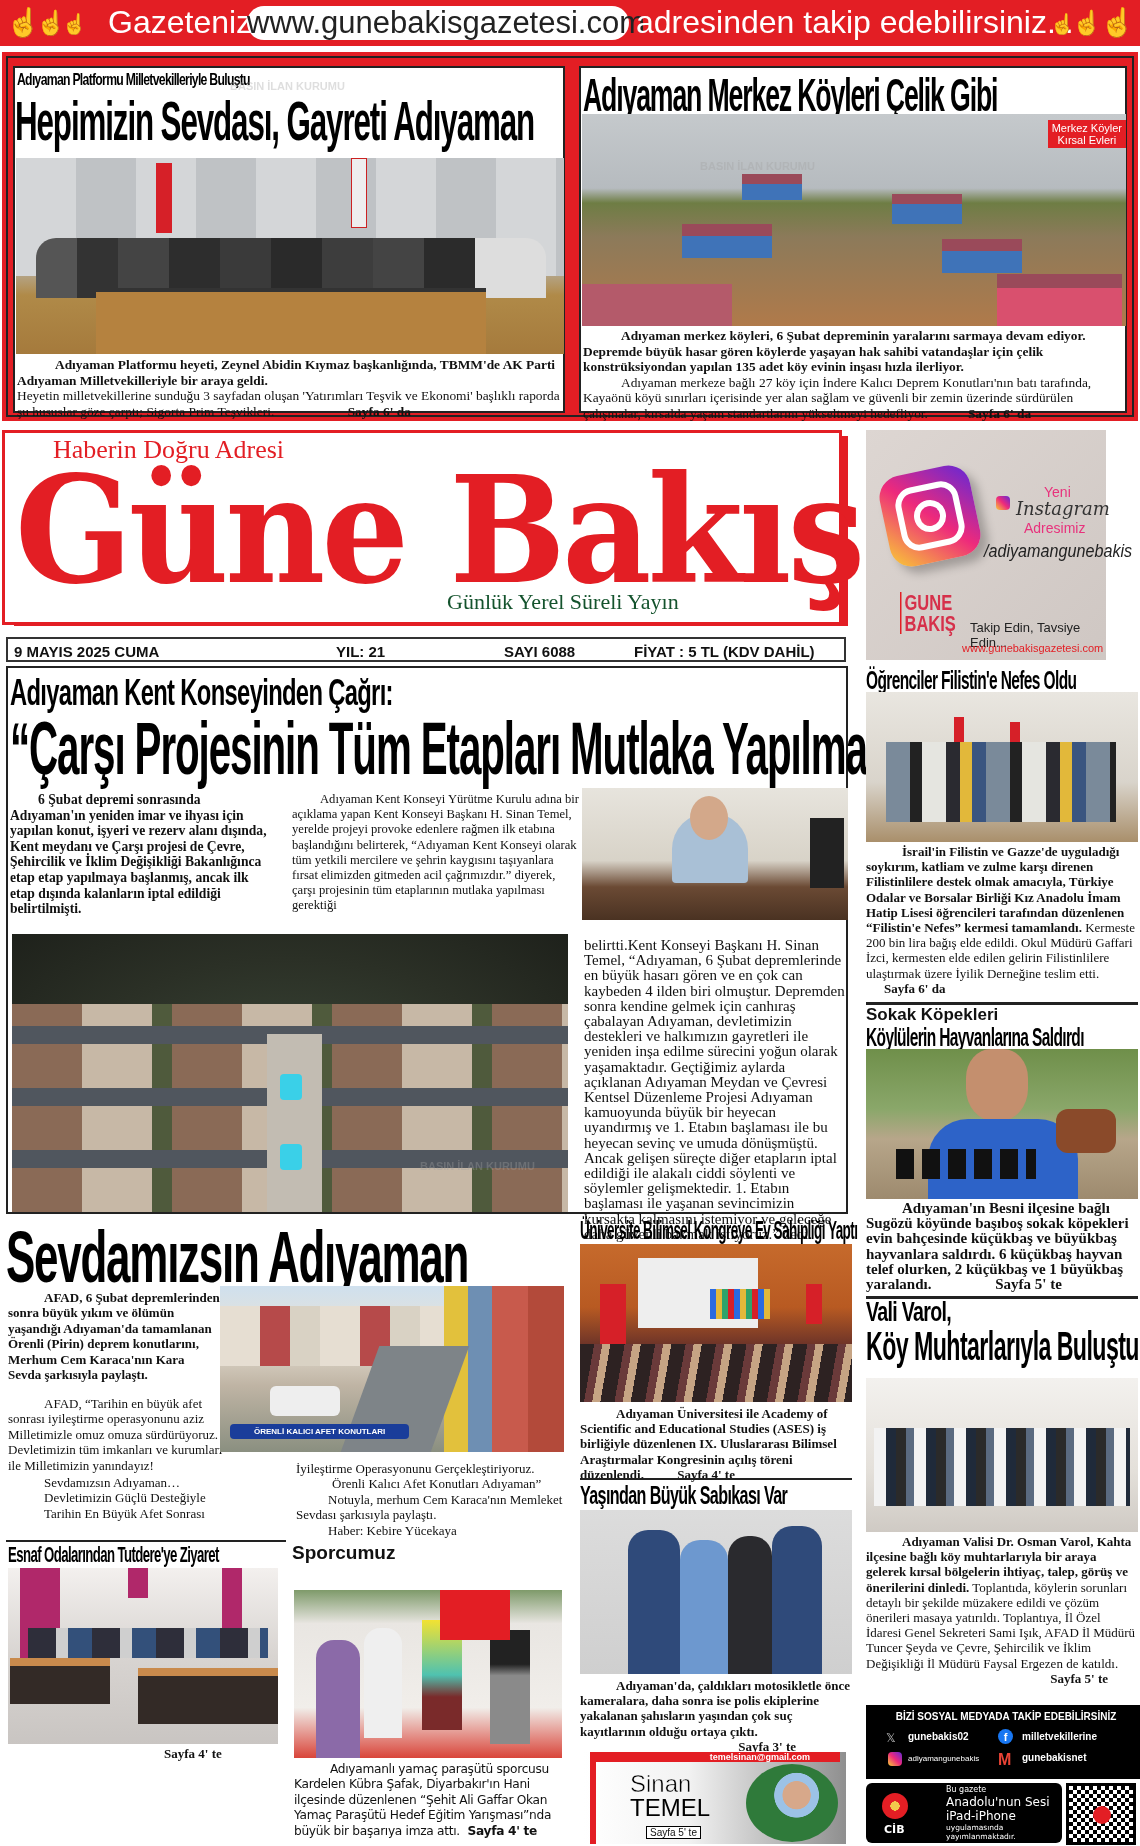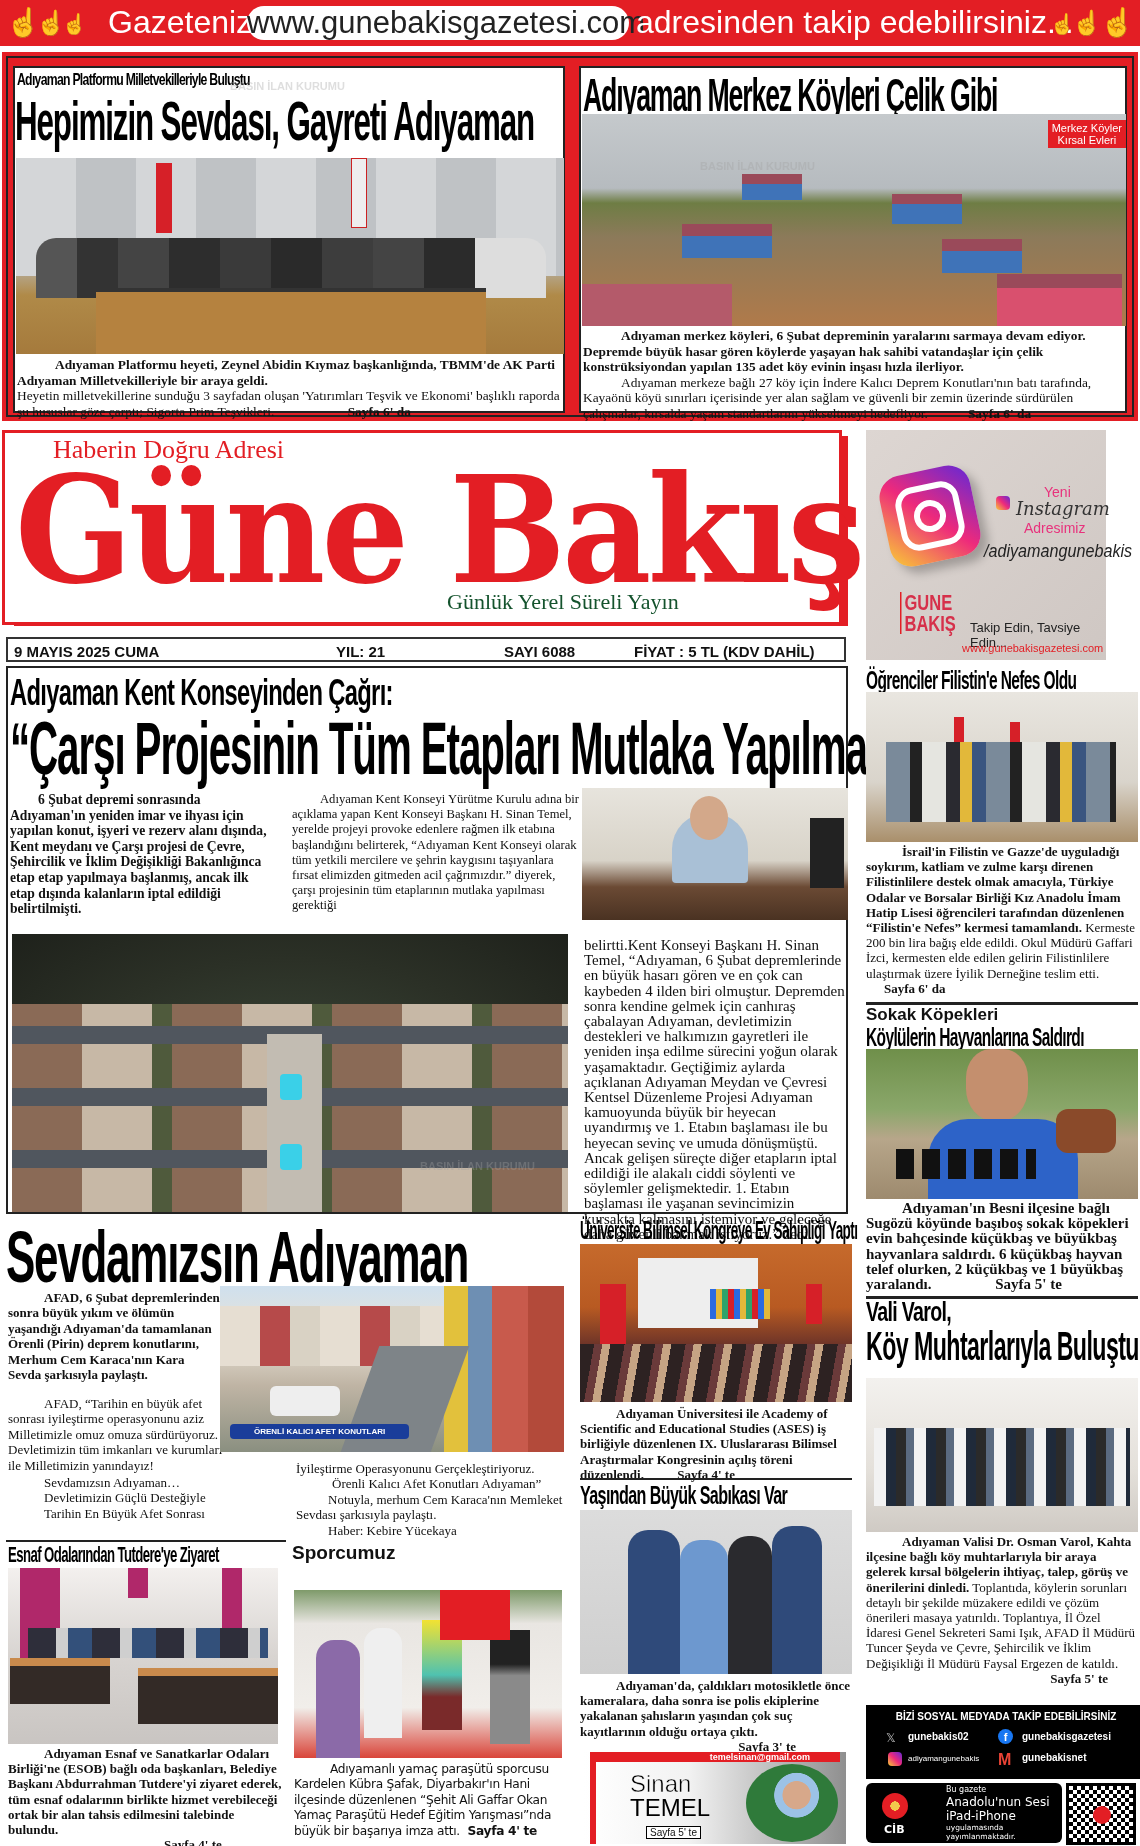--- a/index.html
+++ b/index.html
@@ -180,21 +180,21 @@
     <span>Toplantıda, köylerin sorunları detaylı bir şekilde müzakere edildi ve çözüm önerileri masaya yatırıldı. Toplantıya, İl Özel İdaresi Genel Sekreteri Sami Işık, AFAD İl Müdürü Tuncer Şeyda ve Çevre, Şehircilik ve İklim Değişikliği İl Müdürü Faysal Ergezen de katıldı.</span>
     <div class="sayfa" style="text-align:right;padding-right:30px">Sayfa 5' te</div>
   </div>
 </div>
 
 <div class="abs" style="left:866px;top:1705px;width:280px;height:74px;background:#000;color:#fff;font-family:'Liberation Sans',sans-serif">
   <div class="abs" style="left:0;top:6px;width:100%;text-align:center;font:bold 10px 'Liberation Sans',sans-serif">BİZİ SOSYAL MEDYADA TAKİP EDEBİLİRSİNİZ</div>
   <div class="abs" style="left:20px;top:26px;font-size:12px;color:#bbb">𝕏</div>
   <div class="abs" style="left:42px;top:26px;font:bold 10px 'Liberation Sans',sans-serif">gunebakis02</div>
   <div class="abs" style="left:132px;top:24px;width:15px;height:15px;border-radius:50%;background:#1877f2;color:#fff;font:bold 11px 'Liberation Sans',sans-serif;text-align:center;line-height:16px">f</div>
-  <div class="abs" style="left:156px;top:26px;font:bold 10px 'Liberation Sans',sans-serif">gunebakisgazetesi</div>
+  <div class="abs" style="left:156px;top:26px;font:bold 10px 'Liberation Sans',sans-serif">milletvekillerine</div>
   <div class="abs" style="left:22px;top:47px;width:14px;height:14px;border-radius:4px;background:linear-gradient(45deg,#f9ce34,#ee2a7b,#6228d7)"></div>
   <div class="abs" style="left:42px;top:49px;font:8px 'Liberation Sans',sans-serif">adiyamangunebakis</div>
   <div class="abs" style="left:132px;top:46px;font:bold 16px 'Liberation Sans',sans-serif;color:#ea4335">M</div>
   <div class="abs" style="left:156px;top:47px;font:bold 10px 'Liberation Sans',sans-serif">gunebakisnet</div>
 </div>
 
 <div class="abs" style="left:866px;top:1783px;width:196px;height:60px;background:#000;color:#fff;border-radius:6px;font-family:'DejaVu Sans',sans-serif">
   <div class="abs" style="left:16px;top:10px;width:26px;height:26px;border-radius:50%;background:radial-gradient(circle,#f2c94c 0 25%,#e31e24 26% 100%)"></div>
   <div class="abs" style="left:18px;top:40px;font:bold 11px 'DejaVu Sans',sans-serif">CİB</div>
   <div class="abs" style="left:80px;top:2px;font-size:8px">Bu gazete</div>
@@ -276,21 +276,20 @@
   <div class="abs hl" style="left:2px;top:0;font-size:22px"><span class="cond" style="transform:scaleX(.6)">Esnaf Odalarından Tutdere'ye Ziyaret</span></div>
   <div class="photo" style="left:2px;top:26px;width:270px;height:176px;background:linear-gradient(180deg,#f3f0ee 0%,#d8d4d1 50%,#c9c5c2 100%)">
     <div class="abs" style="left:12px;top:0;width:40px;height:90px;background:#b0286a"></div>
     <div class="abs" style="left:120px;top:0;width:20px;height:30px;background:#b0286a"></div>
     <div class="abs" style="left:214px;top:0;width:20px;height:60px;background:#b0286a"></div>
     <div class="abs" style="left:20px;top:60px;width:240px;height:30px;background:repeating-linear-gradient(90deg,#2e2e3a 0 28px,#cfcfcf 28px 40px,#33507a 40px 64px)"></div>
     <div class="abs" style="left:2px;top:90px;width:100px;height:46px;background:#332a26;border-top:8px solid #c98a4c"></div>
     <div class="abs" style="left:130px;top:100px;width:140px;height:56px;background:#332a26;border-top:8px solid #c98a4c"></div>
   </div>
   <div class="abs body b" style="left:2px;top:204px;width:276px;font-size:13px;line-height:15.2px">
-    <span style="padding-left:36px">Adıyaman Esnaf ve Sanatkarlar Odaları Birliği'ne (ESOB) bağlı oda başkanları, Belediye Başkanı Abdurrahman Tutdere'yi ziyaret ederek, tüm esnaf odalarının birlikte hizmet verebileceği ortak bir alan tahsis edilmesini talebinde bulundu.</span>
     <div class="sayfa" style="padding-left:156px">Sayfa 4' te</div>
   </div>
 </div>
 
 <div class="abs" style="left:292px;top:1542px;width:274px;height:300px">
   <div class="abs" style="left:0;top:0;font:bold 19px 'Liberation Sans',sans-serif">Sporcumuz</div>
   <div class="photo" style="left:2px;top:48px;width:268px;height:168px;background:linear-gradient(180deg,#7e9a6a 0%,#e9e6e2 20%,#f1eeea 70%,#d9453a 100%)">
     <div class="abs" style="left:22px;top:50px;width:44px;height:118px;background:#8b6aa8;border-radius:18px 18px 0 0"></div>
     <div class="abs" style="left:70px;top:38px;width:38px;height:110px;background:#efefef;border-radius:16px 16px 0 0"></div>
     <div class="abs" style="left:128px;top:30px;width:40px;height:110px;background:linear-gradient(180deg,#f2e232 0%,#4fc2b0 50%,#7a2a2a 70%)"></div>

